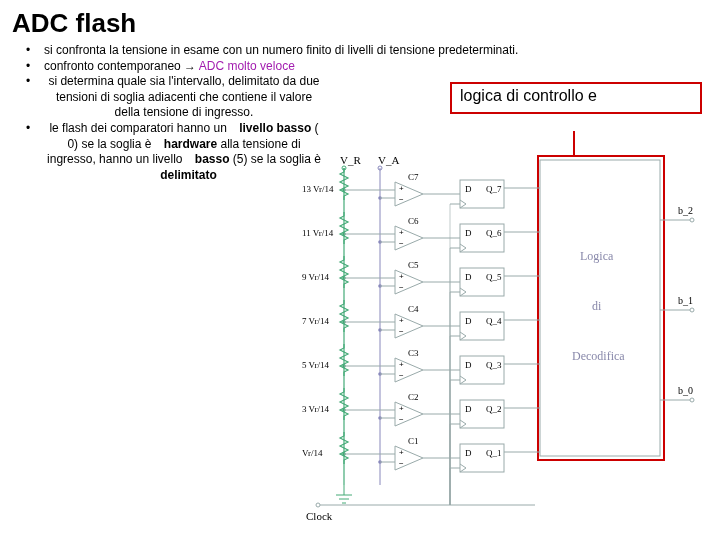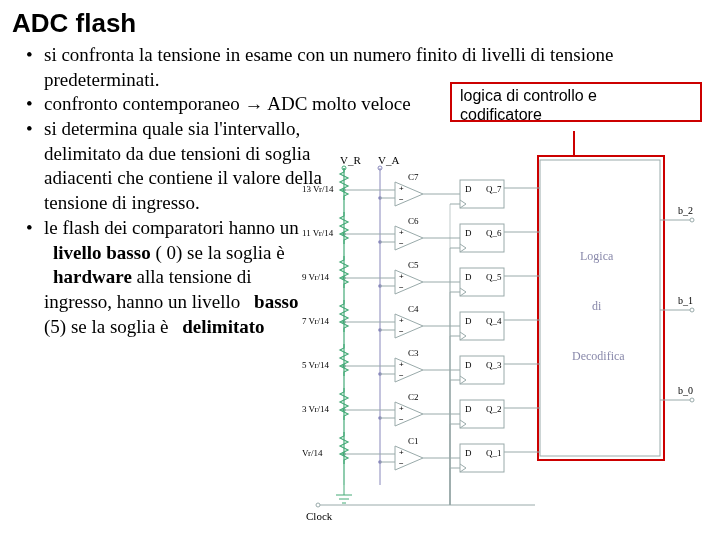--- a/index.html
+++ b/index.html
@@ -13,48 +13,47 @@
     overflow: hidden;
     padding: 8px 12px;
   }
   .title {
     font-size: 26px;
     font-weight: bold;
     margin-bottom: 4px;
   }
   ul.bullets {
     list-style: none;
-    font-size: 19px;
+    font-size: 12px;
     line-height: 1.3;
     padding-left: 14px;
     width: 695px;
-    font-family: Liberation Serif, serif;
   }
   ul.bullets li {
     position: relative;
     padding-left: 18px;
     margin-bottom: 0;
   }
   ul.bullets li::before {
     content: "•";
     position: absolute;
     left: 0;
     top: 0;
   }
-  .adc-fast { color: #000000; }
+  .adc-fast { color: #a21caf; }
   .bold { font-weight: bold; margin-left: 9px; }
   .red-box {
     position: absolute;
     border: 2px solid #cc0000;
   }
   .red-box.small {
     top: 82px;
     left: 450px;
     width: 252px;
-    height: 40px;
+    height: 32px;
     padding: 2px 8px;
     font-size: 16px;
     line-height: 1.2;
   }
   .red-box.big {
     top: 155px;
     left: 537px;
     width: 128px;
     height: 306px;
   }
@@ -67,21 +66,21 @@
     background: #cc0000;
   }
   .diagram {
     position: absolute;
     top: 150px;
     left: 300px;
     width: 400px;
     height: 370px;
   }
   .sup { vertical-align: super; font-size: 0.7em; }
-  .narrow { display:inline-block; max-width: 280px; }
+  .narrow { display:inline-block; max-width: 280px; text-align: center; }
 </style>
 </head>
 <body>
 
 <div class="title">ADC flash</div>
 
 <ul class="bullets">
   <li>
     <span>si confronta la tensione in esame con un numero finito di livelli di tensione predeterminati.</span>
   </li>
@@ -93,21 +92,20 @@
   </li>
   <li>
     <span class="narrow">
       <span>le flash dei comparatori hanno un </span><span class="bold">livello basso</span><span> ( 0) se la soglia è </span><span class="bold">hardware</span><span> alla tensione di ingresso, hanno un livello </span><span class="bold">basso</span><span> (5) se la soglia è </span><span class="bold">delimitato</span>
     </span>
   </li>
 </ul>
 
 <div class="red-box small">
   <div>logica di controllo e</div>
-  <div>codificatore</div>
 </div>
 <div class="red-line"></div>
 <div class="red-box big"></div>
 
 <svg class="diagram" viewBox="0 0 400 370">
   <defs>
     <g id="res">
       <path d="M0 0 l0 4 l-4 2 l8 4 l-8 4 l8 4 l-8 4 l8 4 l-4 2 l0 4" stroke="#4a7" stroke-width="1.2" fill="none"></path>
     </g>
     <g id="comp">

